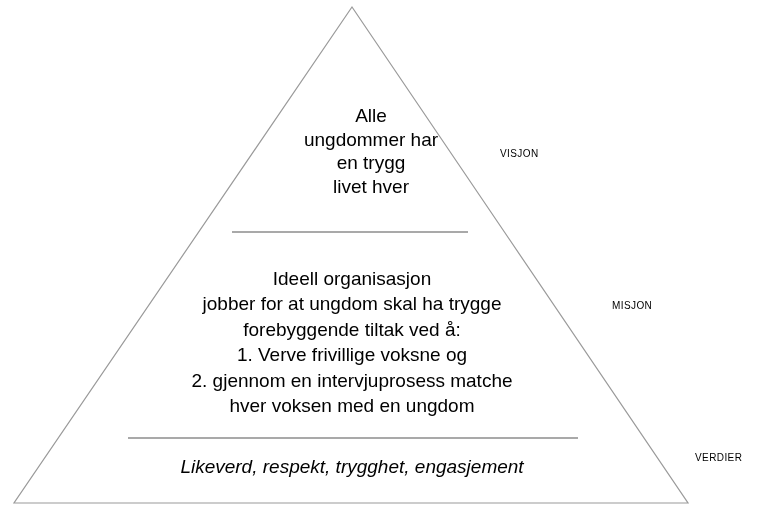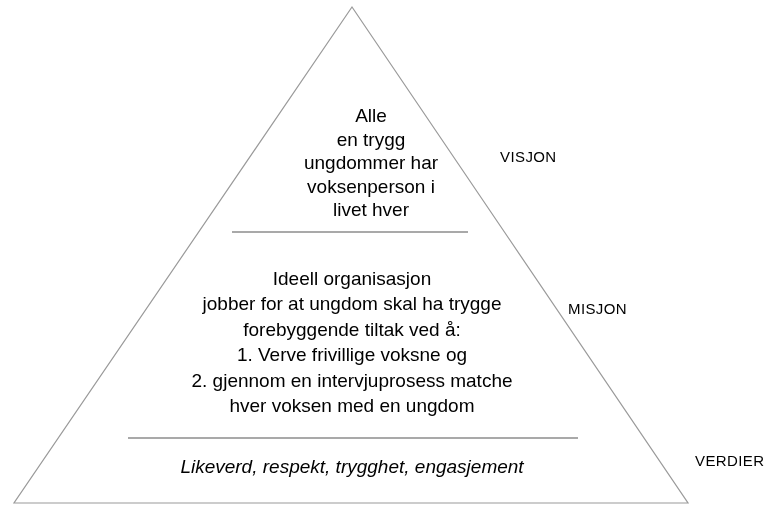--- a/index.html
+++ b/index.html
@@ -57,45 +57,44 @@
     top: 455px;
     width: 704px;
   }
   #values-block .tier-line {
     line-height: 23px;
     font-style: italic;
   }
   .side-label {
     position: absolute;
     color: #000000;
-    font-size: 15px;
+    font-size: 10px;
     letter-spacing: 0.4px;
     font-family: "Liberation Sans", sans-serif;
     white-space: nowrap;
   }
   #label-visjon { left: 500px; top: 148px; }
-  #label-misjon { left: 568px; top: 300px; }
+  #label-misjon { left: 612px; top: 300px; }
   #label-verdier { left: 695px; top: 452px; }
 </style>
 </head>
 <body>
 
 <div id="canvas">
 
   <svg id="pyramid-svg" viewBox="0 0 768 508">
     <polygon points="352,7 688,503 14,503" fill="#ffffff" stroke="#9a9a9a" stroke-width="1.2"></polygon>
     <line x1="232" y1="232" x2="468" y2="232" stroke="#8c8c8c" stroke-width="1.6"></line>
     <line x1="128" y1="438" x2="578" y2="438" stroke="#8c8c8c" stroke-width="1.6"></line>
   </svg>
 
   <div class="tier-text" id="vision-block">
     <span class="tier-line">Alle</span>
+    <span class="tier-line">ungdommer har</span>
     <span class="tier-line">en trygg</span>
-    <span class="tier-line">ungdommer har</span>
-    <span class="tier-line">voksenperson i</span>
     <span class="tier-line">livet hver</span>
   </div>
 
   <div class="tier-text" id="mission-block">
     <span class="tier-line">Ideell organisasjon</span>
     <span class="tier-line">jobber for at ungdom skal ha trygge</span>
     <span class="tier-line">forebyggende tiltak ved å:</span>
     <span class="tier-line">1. Verve frivillige voksne og</span>
     <span class="tier-line">2.  gjennom en intervjuprosess matche</span>
     <span class="tier-line">hver voksen med en ungdom</span>

